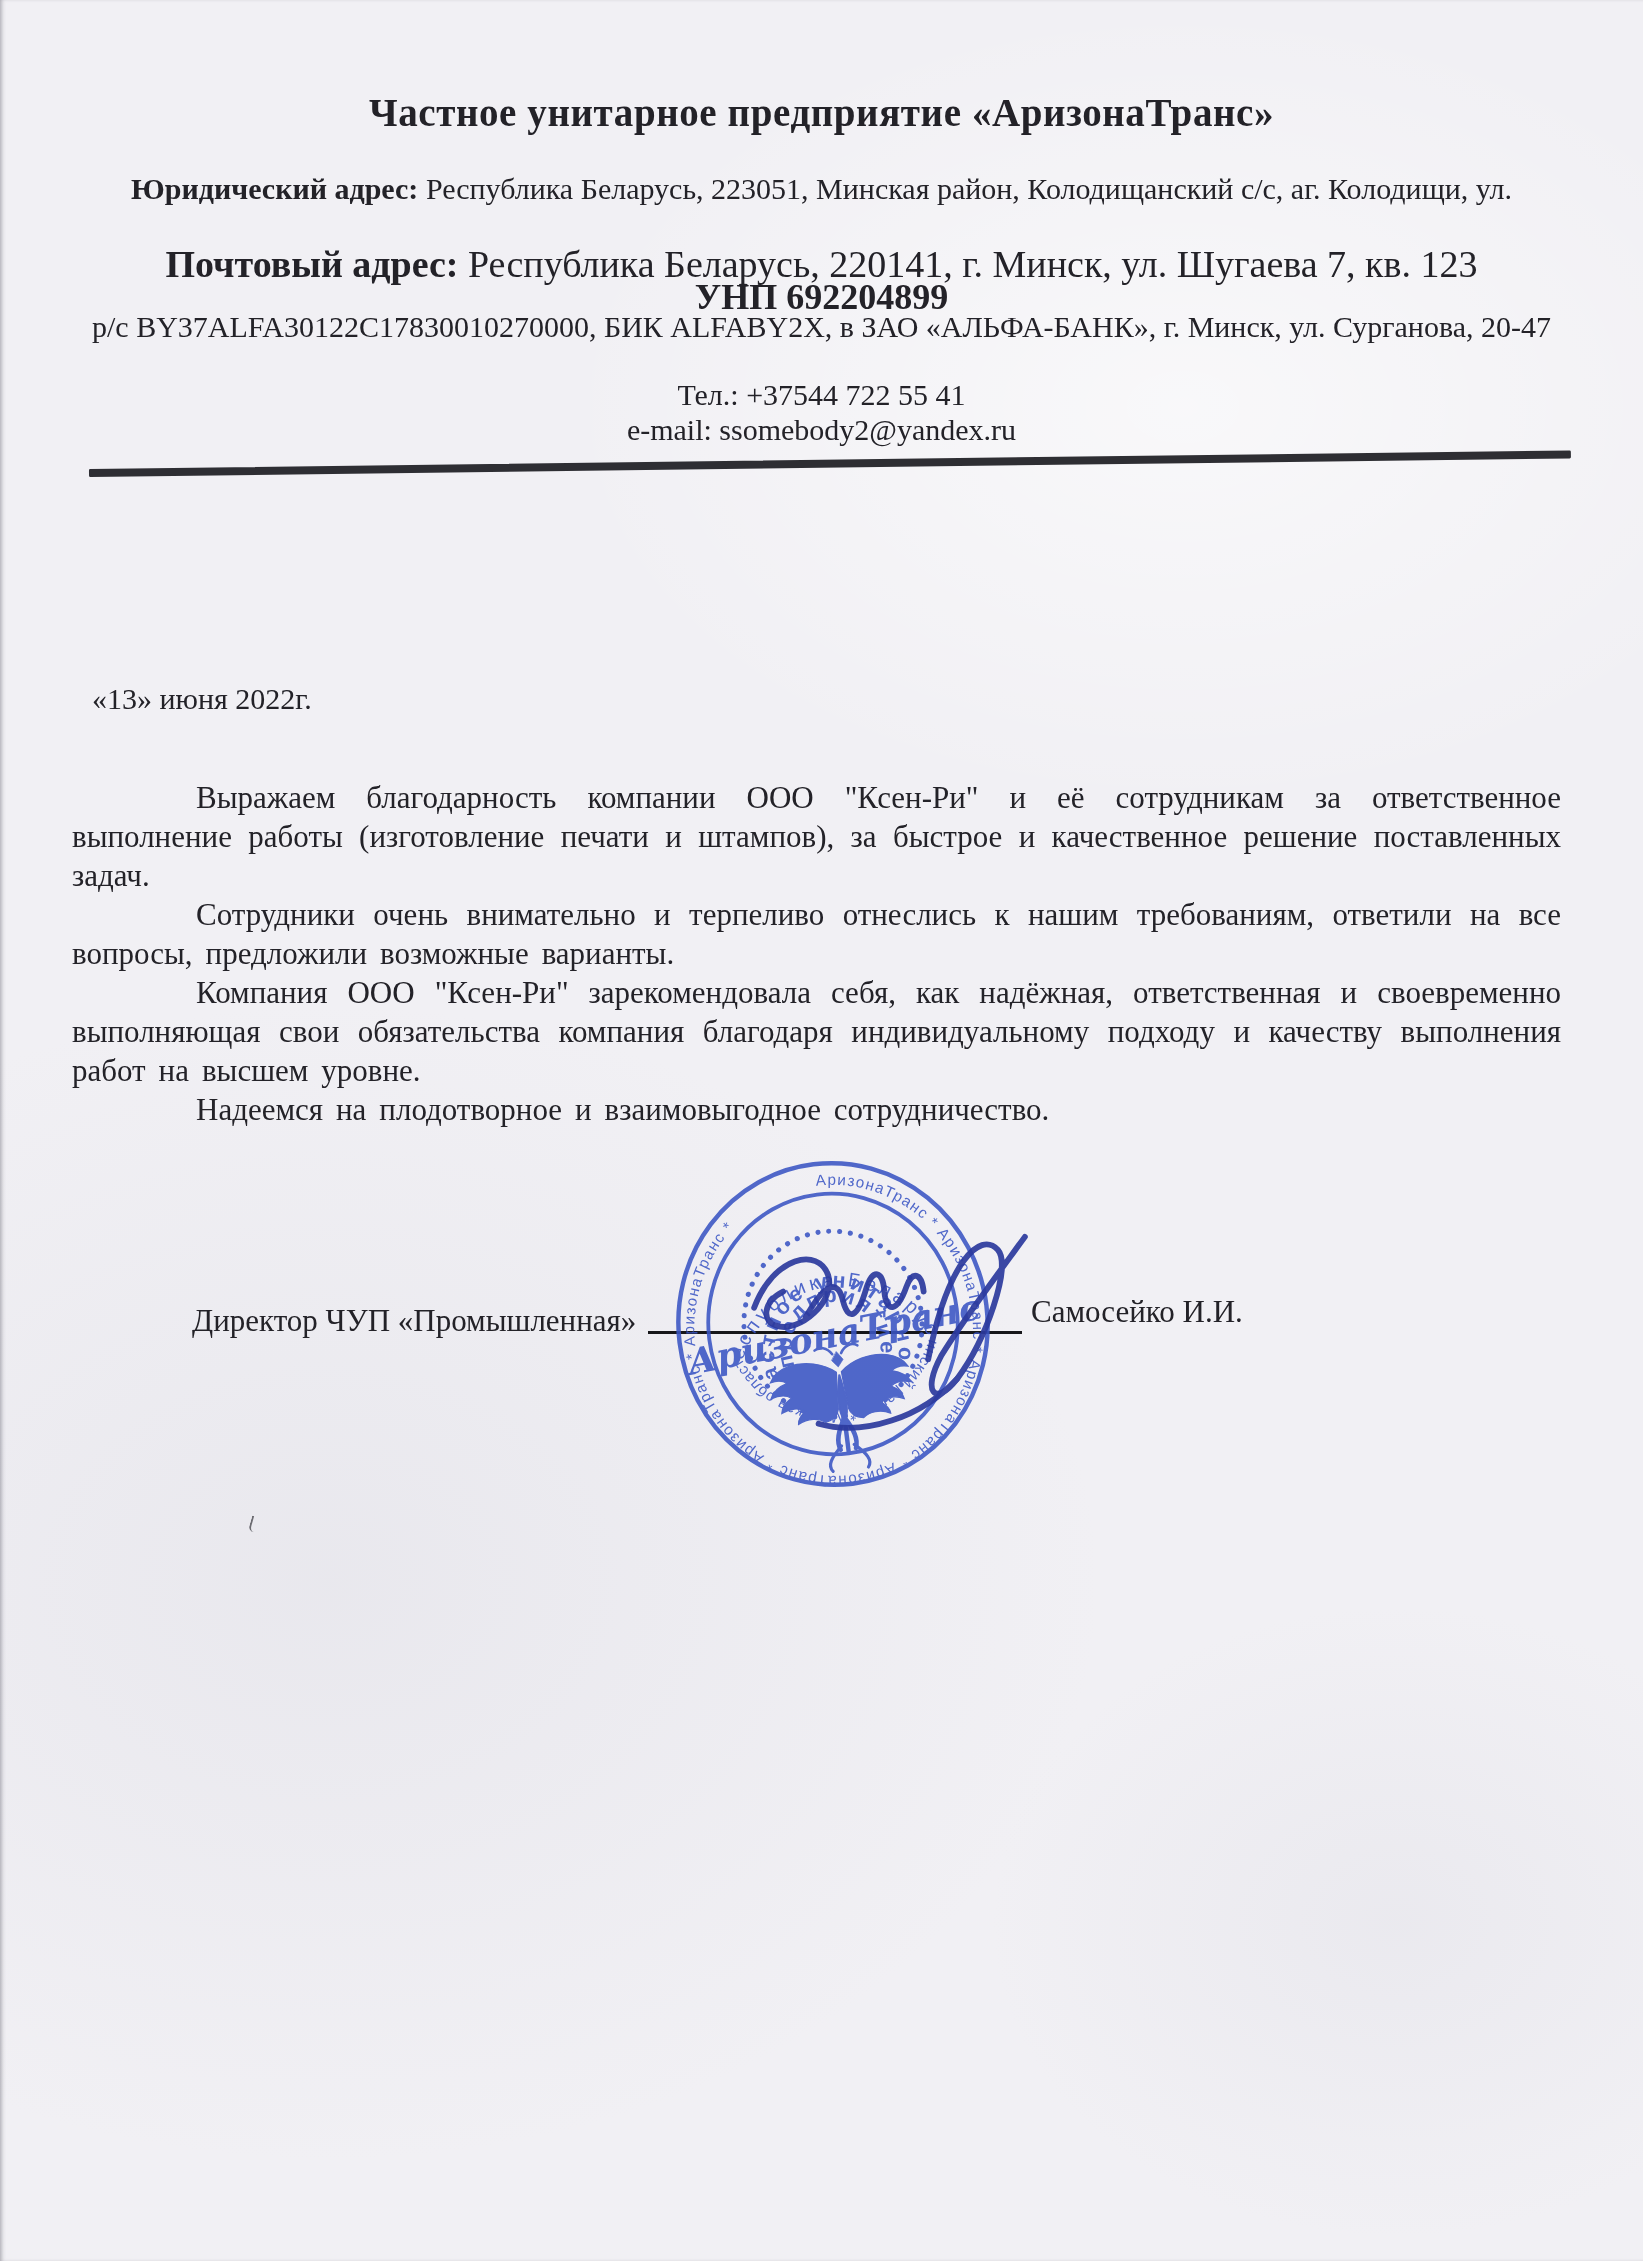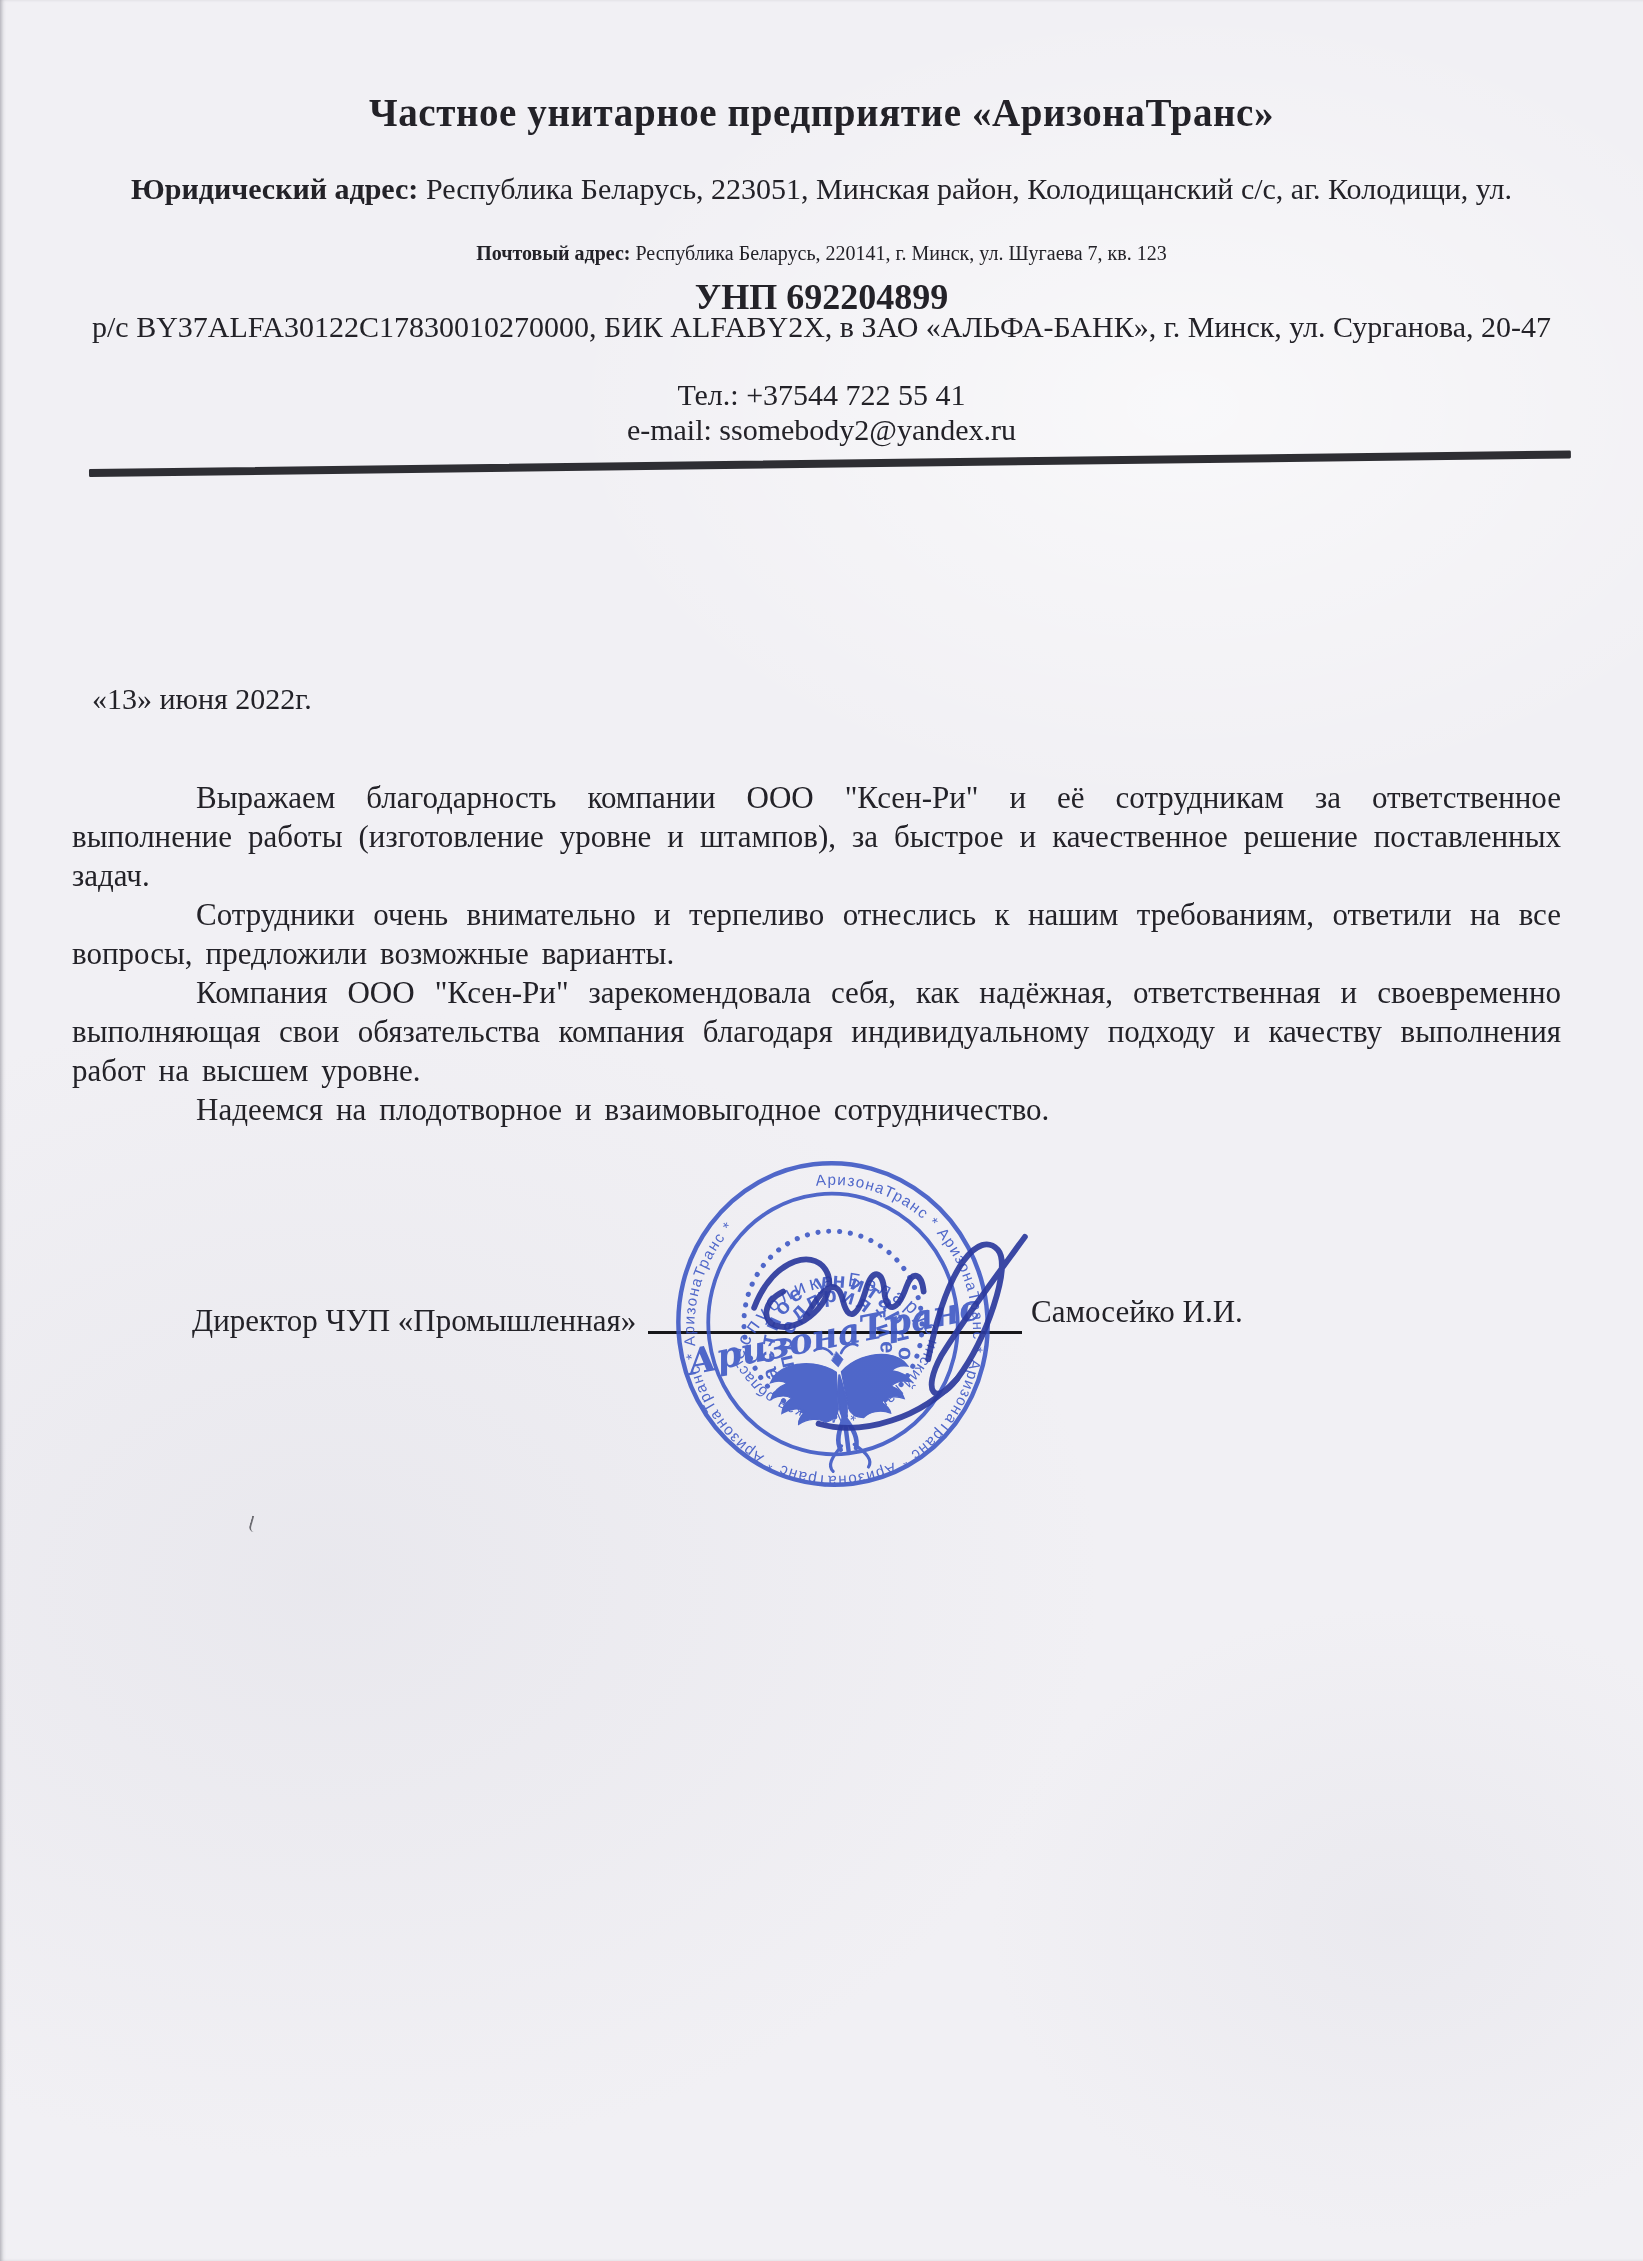--- a/index.html
+++ b/index.html
@@ -11,21 +11,21 @@
       radial-gradient(1031px 773px at 20% 70%, rgba(208,208,218,.25), rgba(208,208,218,0) 75%),
       radial-gradient(580px 451px at 85% 85%, rgba(210,210,220,.22), rgba(210,210,220,0) 70%);
     box-shadow: inset 3.2px 0 4.5px -1.9px rgba(70,70,85,.45);
     font-family:"Liberation Serif","DejaVu Serif",serif;
     color:#232228;
   }
   .tline{position:absolute; left:0; width:100%; text-align:center; white-space:nowrap;}
   .doc-title{top:90px; font-size:39px; font-weight:700; letter-spacing:0.6px;}
   .addr1{top:172px; font-size:30px;}
   .addr2{top:208px; font-size:30px;}
-  .addr3{top:242px; font-size:20px;}
+  .addr3{top:242px; font-size:38px;}
   .unp{top:276px; font-size:36px; font-weight:700;}
   .bank{top:310px; font-size:30px;}
   .phone{top:378px; font-size:30px;}
   .email{top:413px; font-size:30px;}
   .b{font-weight:700;}
   .rule{
     position:absolute; left:89px; top:469px; width:1482px; height:8.4px;
     background:#2e2e33; transform:rotate(-0.72deg); transform-origin:left center;
     border-radius:1.3px;
   }
@@ -59,21 +59,21 @@
   <div class="tline unp">УНП 692204899</div>
   <div class="tline bank">р/с BY37ALFA30122C17830010270000,  БИК ALFABY2X, в ЗАО «АЛЬФА-БАНК», г. Минск, ул. Сурганова, 20-47</div>
   <div class="tline phone">Тел.: +37544 722 55 41</div>
   <div class="tline email">e-mail: ssomebody2@yandex.ru</div>
 
   <div class="rule"></div>
 
   <div class="date-line">«13» июня 2022г.</div>
 
   <div class="letter-body">
-    <p>Выражаем благодарность компании ООО "Ксен-Ри" и её сотрудникам за ответственное выполнение работы (изготовление уровне и штампов), за быстрое и качественное решение поставленных задач.</p>
+    <p>Выражаем благодарность компании ООО "Ксен-Ри" и её сотрудникам за ответственное выполнение работы (изготовление печати и штампов), за быстрое и качественное решение поставленных задач.</p>
     <p>Сотрудники очень внимательно и терпеливо отнеслись к нашим требованиям, ответили на все вопросы, предложили возможные варианты.</p>
     <p>Компания ООО "Ксен-Ри" зарекомендовала себя, как надёжная, ответственная и своевременно выполняющая свои обязательства компания благодаря индивидуальному подходу и качеству выполнения работ на высшем уровне.</p>
     <p>Надеемся на плодотворное и взаимовыгодное сотрудничество.</p>
   </div>
 
   <div class="sig-role">Директор ЧУП «Промышленная»</div>
   <div class="sig-underline"></div>
   <div class="sig-name">Самосейко И.И.</div>
 
   <div class="stray-mark"></div>

